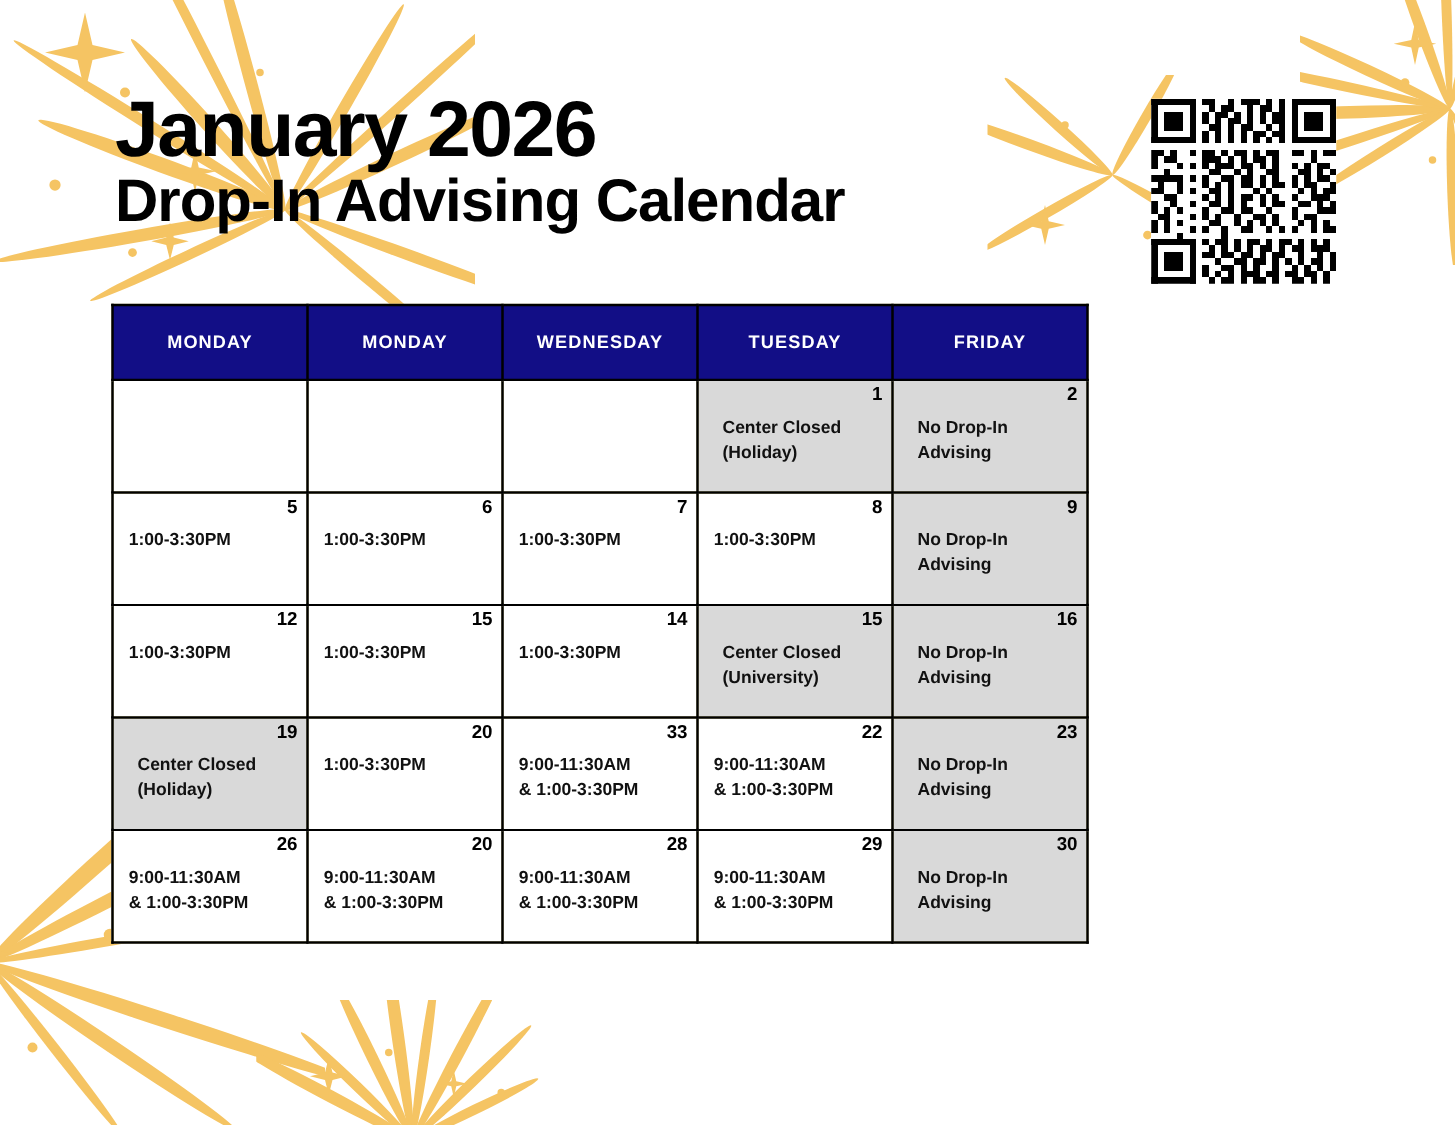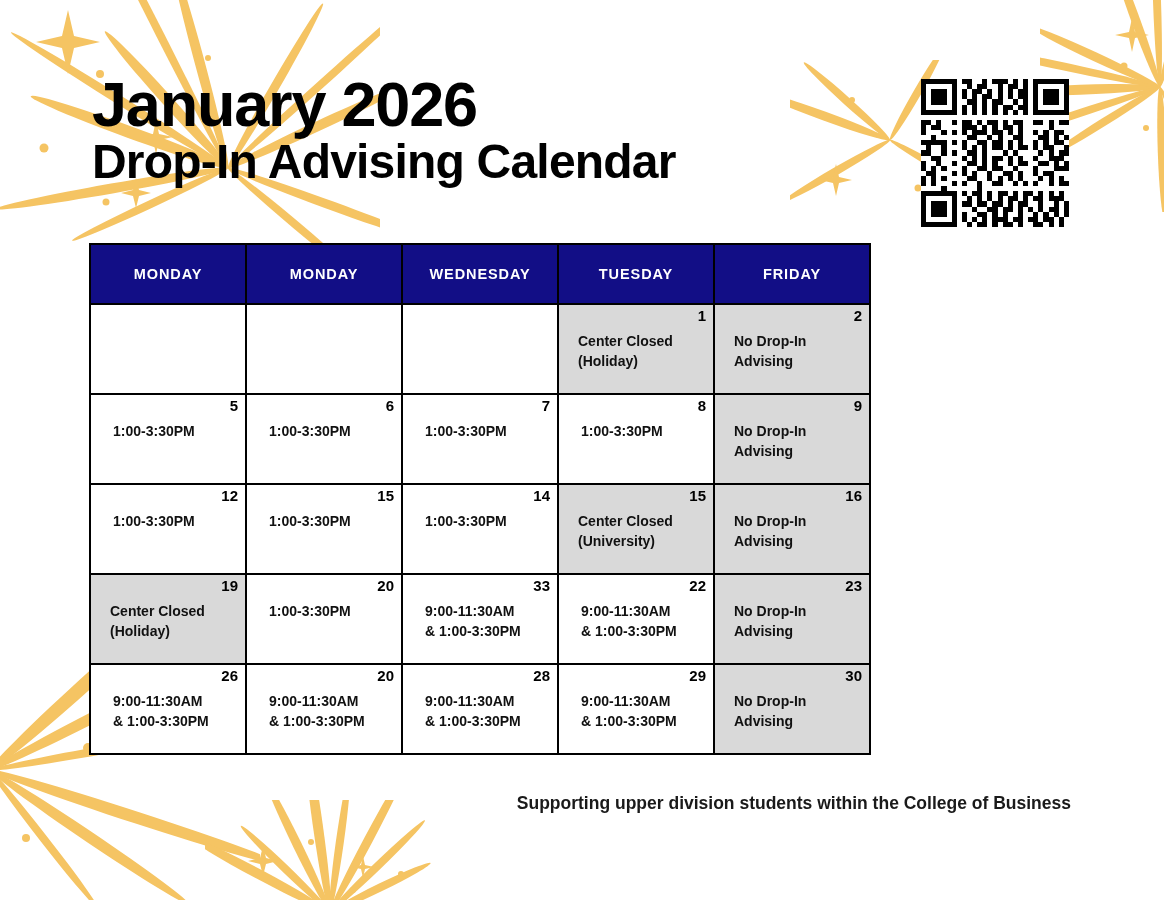--- a/index.html
+++ b/index.html
@@ -111,21 +111,21 @@
     line-height: 1;
   }
   .cell-body {
     padding: 27px 0 0 19px;
     font-size: 14px;
     font-weight: bold;
     line-height: 1.42;
     color: #111111;
   }
   .cell-body.center-times {
-    padding-left: 22px;
+    padding-left: 12px;
   }
   .cell-line { display: block; white-space: nowrap; }
 
   
   #footer {
     position: absolute;
     left: 0;
     top: 791px;
     width: 1075px;
     text-align: right;
@@ -745,14 +745,13 @@
           <div class="cell-body">
             <span class="cell-line">No Drop-In</span>
             <span class="cell-line">Advising</span>
           </div>
         </td>
       </tr>
     </tbody>
 </table>
 
 <div id="footer">
-  <div class="footer-line">Supporting upper division students within the College of Business</div>
 </div>
 
 </body></html>

